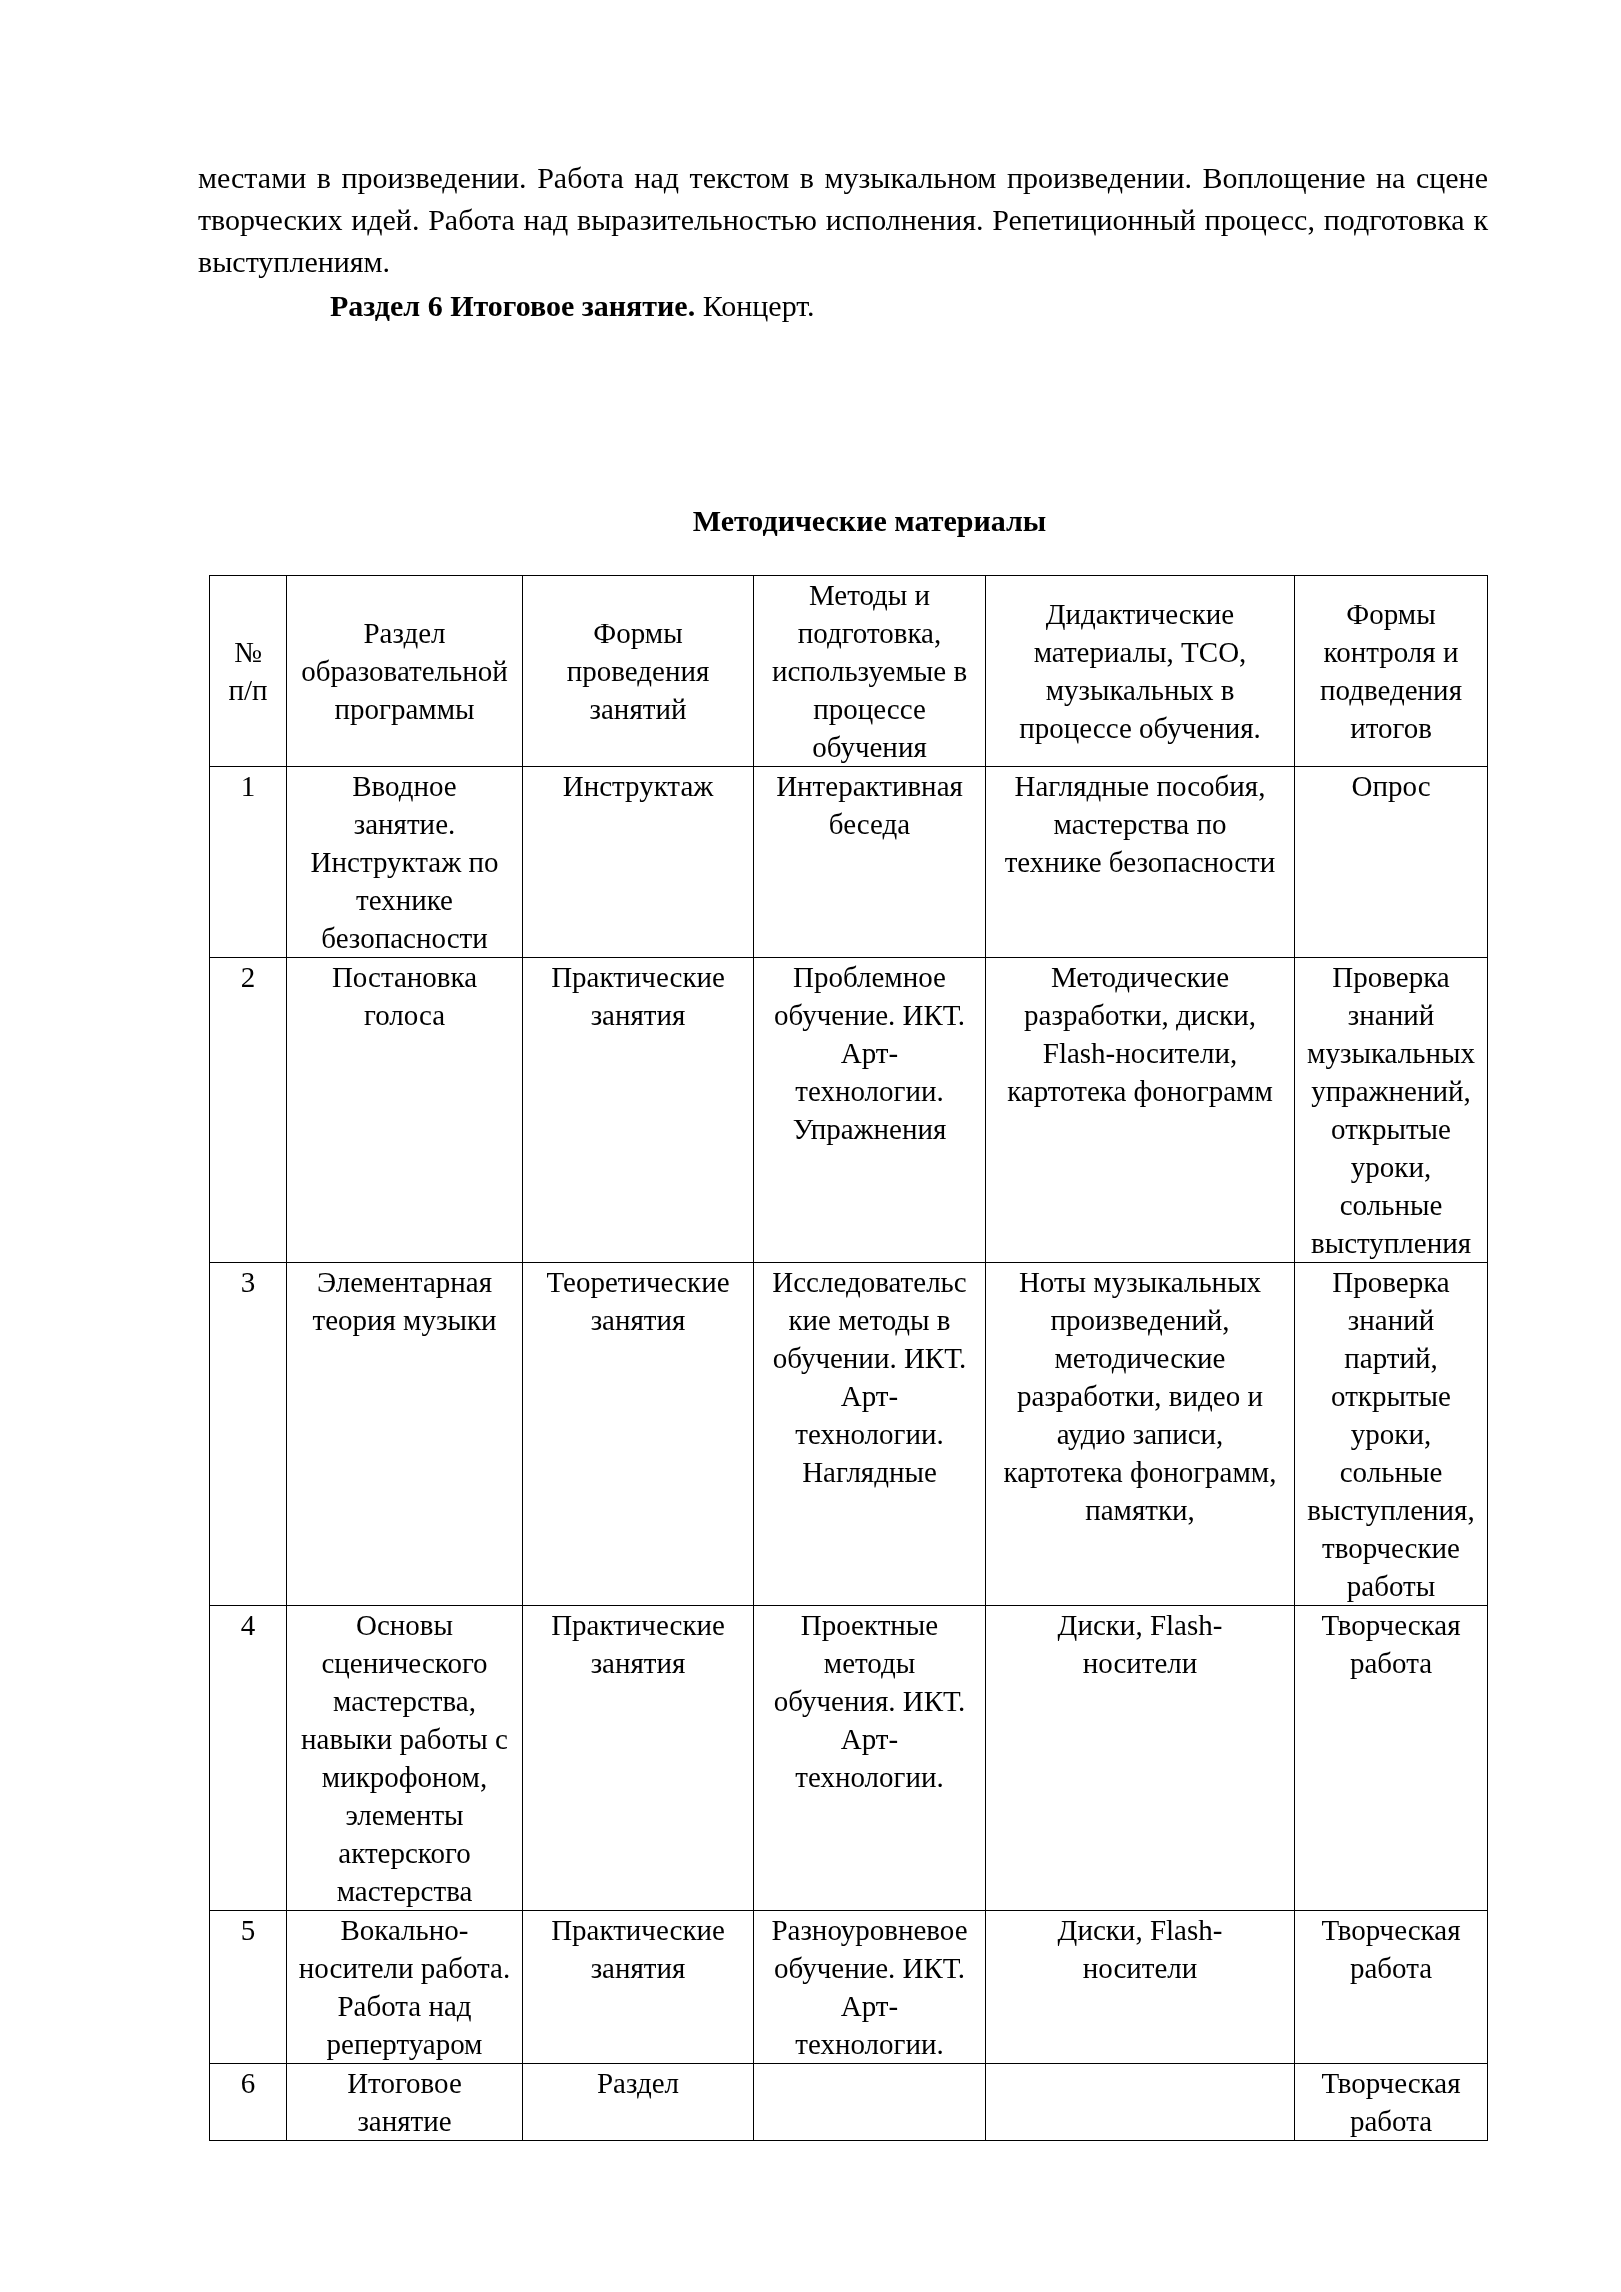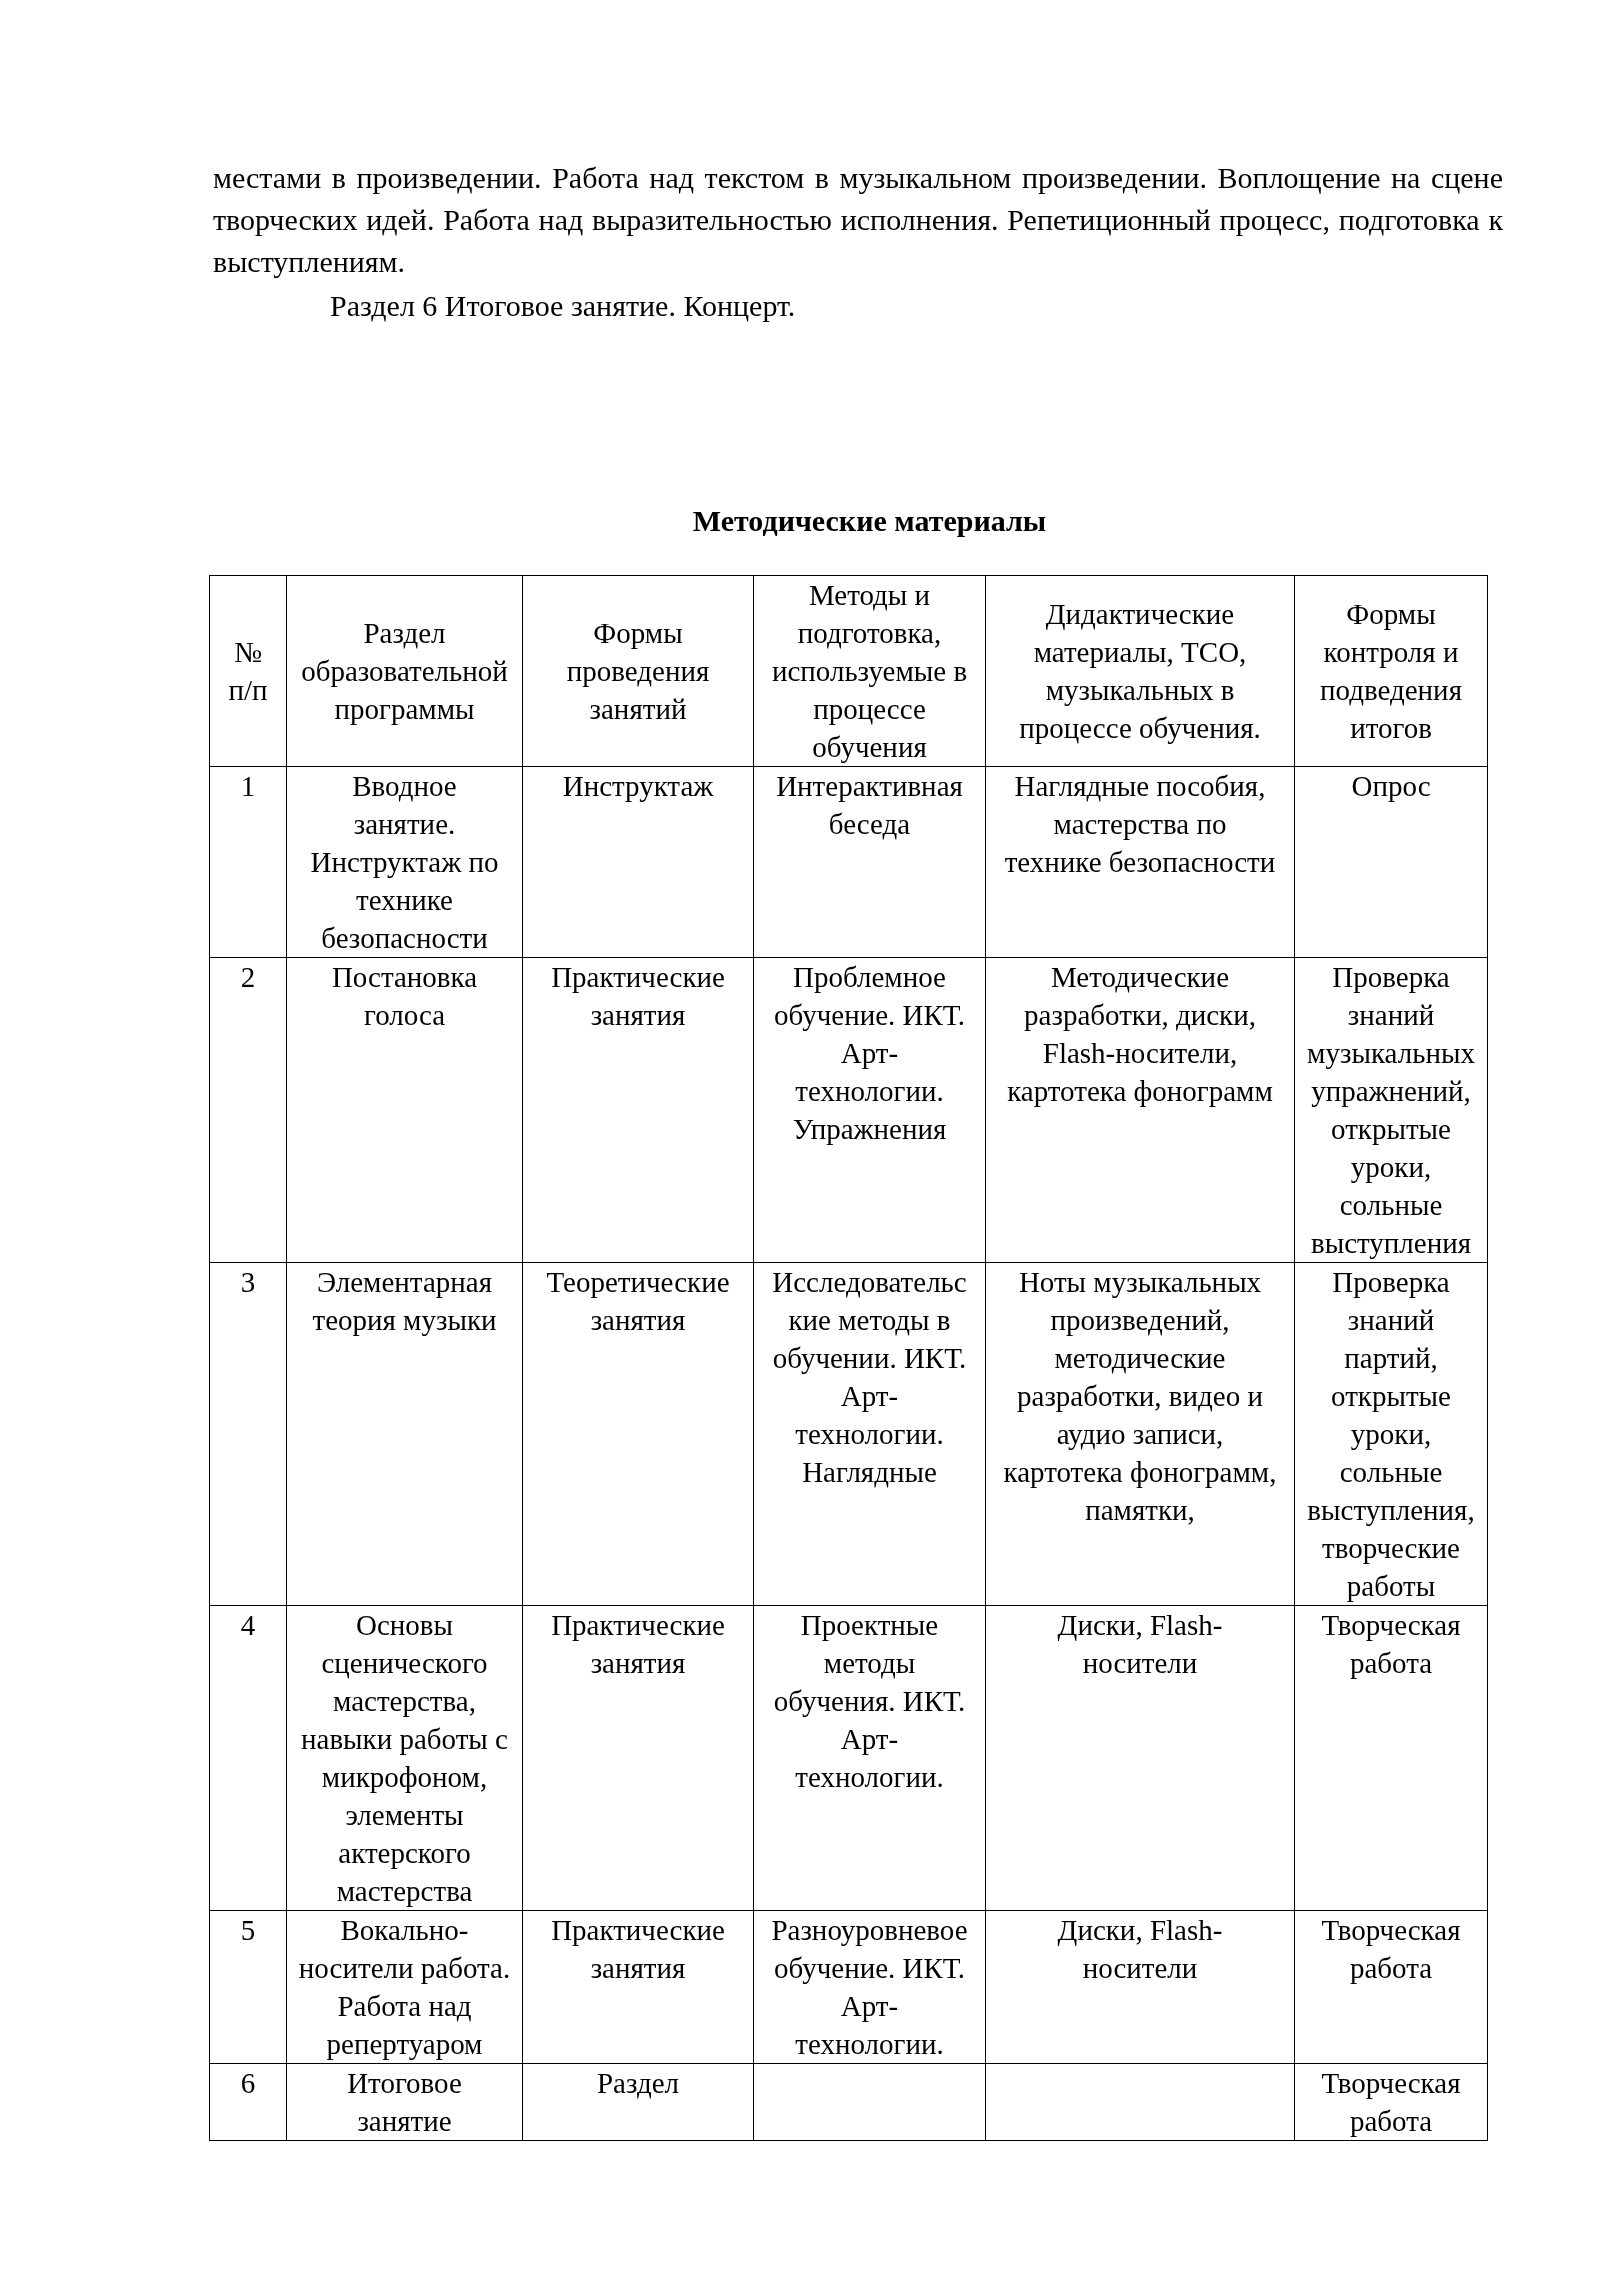--- a/index.html
+++ b/index.html
@@ -1,22 +1,22 @@
 <!DOCTYPE html>
 <html><head>
 <meta charset="utf-8">
 <style>
   html, body { margin: 0; padding: 0; background: #ffffff; }
   body { width: 1621px; height: 2293px; position: relative; overflow: hidden;
          font-family: "Liberation Serif", "DejaVu Serif", serif; color: #000; }
-  .para { position: absolute; left: 213px; width: 1290px; font-size: 30px; line-height: 42px;
+  .para { position: absolute; left: 198px; width: 1290px; font-size: 30px; line-height: 42px;
           text-align: justify; text-align-last: left; }
   .p1 { top: 157px; }
   .heading6 { position: absolute; left: 330px; top: 285px; font-size: 30px; line-height: 42px; white-space: nowrap; }
-  .heading6 b { font-weight: normal; margin-top: 45px; }
+  .heading6 b { font-weight: bold; margin-top: 45px; }
   .title { position: absolute; left: 0; width: 1739px; top: 500px; font-size: 30px; line-height: 42px;
            font-weight: bold; text-align: center; }
   table.mm { position: absolute; left: 209px; top: 575px; border-collapse: collapse; table-layout: fixed;
              width: 1279px; font-size: 29px; line-height: 38px; }
   table.mm td, table.mm th { border: 1.5px solid #000; padding: 0 2px; text-align: center; overflow: hidden;
              font-weight: normal; vertical-align: top; word-wrap: break-word; }
   table.mm thead th { vertical-align: middle; }
   table.mm thead tr { height: 189px; }
   .r1 { height: 189px; } .r2 { height: 303px; } .r3 { height: 338px; }
   .r4 { height: 303px; } .r5 { height: 151px; } .r6 { height: 76px; }

